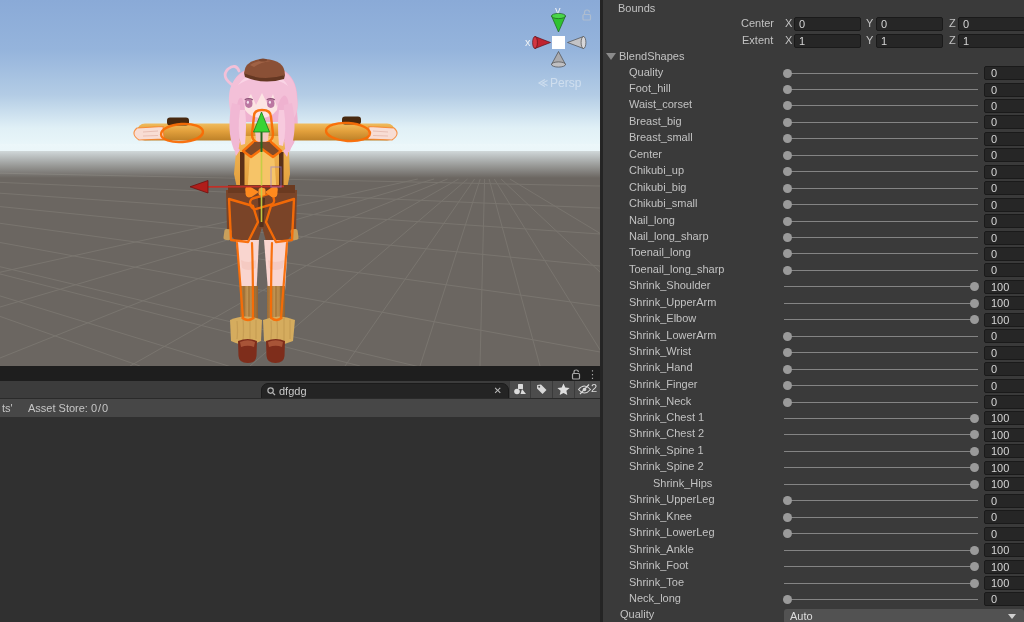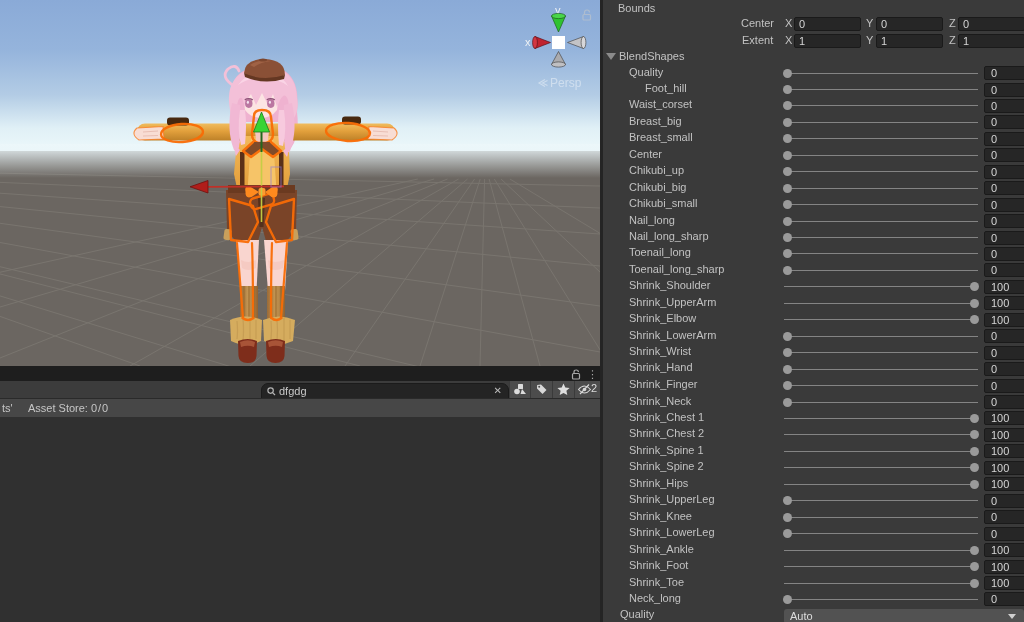--- a/index.html
+++ b/index.html
@@ -273,21 +273,21 @@
 <div class="lbl" style="left:866px;top:33.5px">Y</div>
 <div class="bfield" style="left:876px;top:33.5px">1</div>
 <div class="lbl" style="left:949px;top:33.5px">Z</div>
 <div class="bfield" style="left:958px;top:33.5px">1</div>
 <div class="fold" style="left:606px;top:53px"></div>
 <div class="lbl" style="left:619px;top:50px">BlendShapes</div>
 <div class="lbl" style="left:629px;top:65.5px">Quality</div>
 <div class="track" style="left:784px;top:72.5px"></div>
 <div class="knob" style="left:782.5px;top:68.5px"></div>
 <div class="vfield" style="left:984px;top:66.0px">0</div>
-<div class="lbl" style="left:645px;top:82.0px">Foot_hill</div>
+<div class="lbl" style="left:629px;top:82.0px">Foot_hill</div>
 <div class="track" style="left:784px;top:89.0px"></div>
 <div class="knob" style="left:782.5px;top:85.0px"></div>
 <div class="vfield" style="left:984px;top:82.5px">0</div>
 <div class="lbl" style="left:629px;top:98.4px">Waist_corset</div>
 <div class="track" style="left:784px;top:105.4px"></div>
 <div class="knob" style="left:782.5px;top:101.4px"></div>
 <div class="vfield" style="left:984px;top:98.9px">0</div>
 <div class="lbl" style="left:629px;top:114.8px">Breast_big</div>
 <div class="track" style="left:784px;top:121.8px"></div>
 <div class="knob" style="left:782.5px;top:117.8px"></div>
@@ -369,21 +369,21 @@
 <div class="knob" style="left:969.5px;top:430.4px"></div>
 <div class="vfield" style="left:984px;top:427.9px">100</div>
 <div class="lbl" style="left:629px;top:443.8px">Shrink_Spine 1</div>
 <div class="track" style="left:784px;top:450.8px"></div>
 <div class="knob" style="left:969.5px;top:446.8px"></div>
 <div class="vfield" style="left:984px;top:444.3px">100</div>
 <div class="lbl" style="left:629px;top:460.3px">Shrink_Spine 2</div>
 <div class="track" style="left:784px;top:467.3px"></div>
 <div class="knob" style="left:969.5px;top:463.3px"></div>
 <div class="vfield" style="left:984px;top:460.8px">100</div>
-<div class="lbl" style="left:629px;top:476.8px">Shrink_Hips</div>
+<div class="lbl" style="left:653px;top:476.8px">Shrink_Hips</div>
 <div class="track" style="left:784px;top:483.8px"></div>
 <div class="knob" style="left:969.5px;top:479.8px"></div>
 <div class="vfield" style="left:984px;top:477.2px">100</div>
 <div class="lbl" style="left:629px;top:493.2px">Shrink_UpperLeg</div>
 <div class="track" style="left:784px;top:500.2px"></div>
 <div class="knob" style="left:782.5px;top:496.2px"></div>
 <div class="vfield" style="left:984px;top:493.7px">0</div>
 <div class="lbl" style="left:629px;top:509.6px">Shrink_Knee</div>
 <div class="track" style="left:784px;top:516.6px"></div>
 <div class="knob" style="left:782.5px;top:512.6px"></div>

